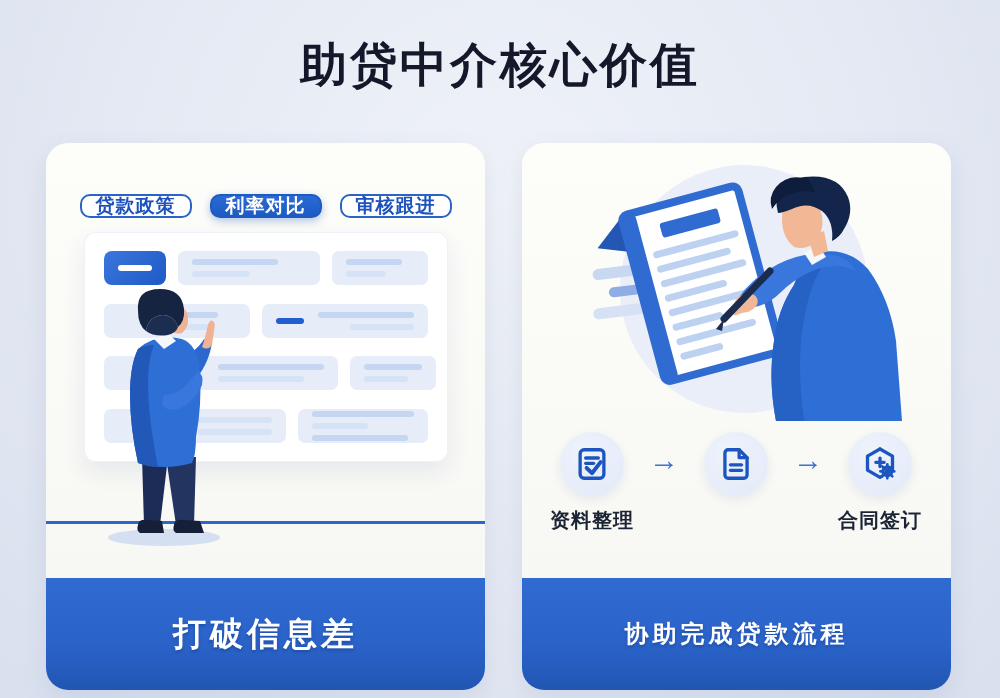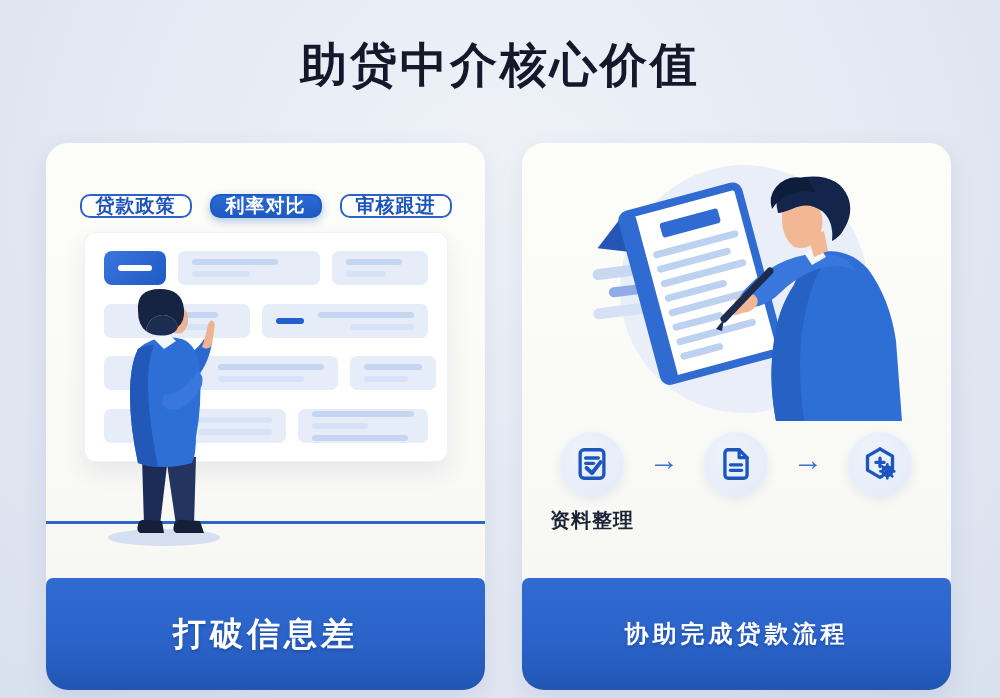--- a/index.html
+++ b/index.html
@@ -76,21 +76,21 @@
   .floor-line { position:absolute; left:0; top:378px; width:100%; height:3px; background:#2c67c9; }
   .person-shadow {
     position:absolute; left:62px; top:386px; width:112px; height:17px;
     border-radius:50%; background:#d4dff1;
   }
   .person-svg { position:absolute; left:58px; top:144px; }
 
   .banner {
     position:absolute; left:0; bottom:0; width:100%; height:112px;
     background:linear-gradient(180deg,#306bd2 0%, #2a62c8 60%, #2156b2 100%);
-    display:flex; align-items:center; justify-content:center;border-radius:7px;
+    display:flex; align-items:center; justify-content:center;
   }
   .banner span {
     color:#ffffff; font-weight:800; letter-spacing:4px;
     text-shadow:0 2px 3px rgba(10,40,110,.35);
   }
   .card.left  .banner span { font-size:33px; }
   .card.right .banner span { font-size:24px; }
 
   
   .illu-svg { position:absolute; left:50px; top:16px; }
@@ -296,19 +296,20 @@
         <path d="M9.5 11 H14.5 M12 8.5 V13.5"></path>
         <g transform="translate(16.4,16.4)">
           <circle cx="0" cy="0" r="2.6"></circle>
           <circle cx="0" cy="0" r="0.7" fill="#1d55c0"></circle>
           <path d="M0,-4.2 V-2.9 M0,4.2 V2.9 M-4.2,0 H-2.9 M4.2,0 H2.9 M-3,-3 L-2,-2 M3,-3 L2,-2 M-3,3 L-2,2 M3,3 L2,2" stroke-width="1.6"></path>
         </g>
       </svg>
     </div>
 
     <div class="step-label sl-1">资料整理</div>
+    <div class="step-label sl-3">合同签订</div>
 
     <div class="banner">
       <span>协助完成贷款流程</span>
     </div>
   </section>
 
 </div>
 
 </body></html>

